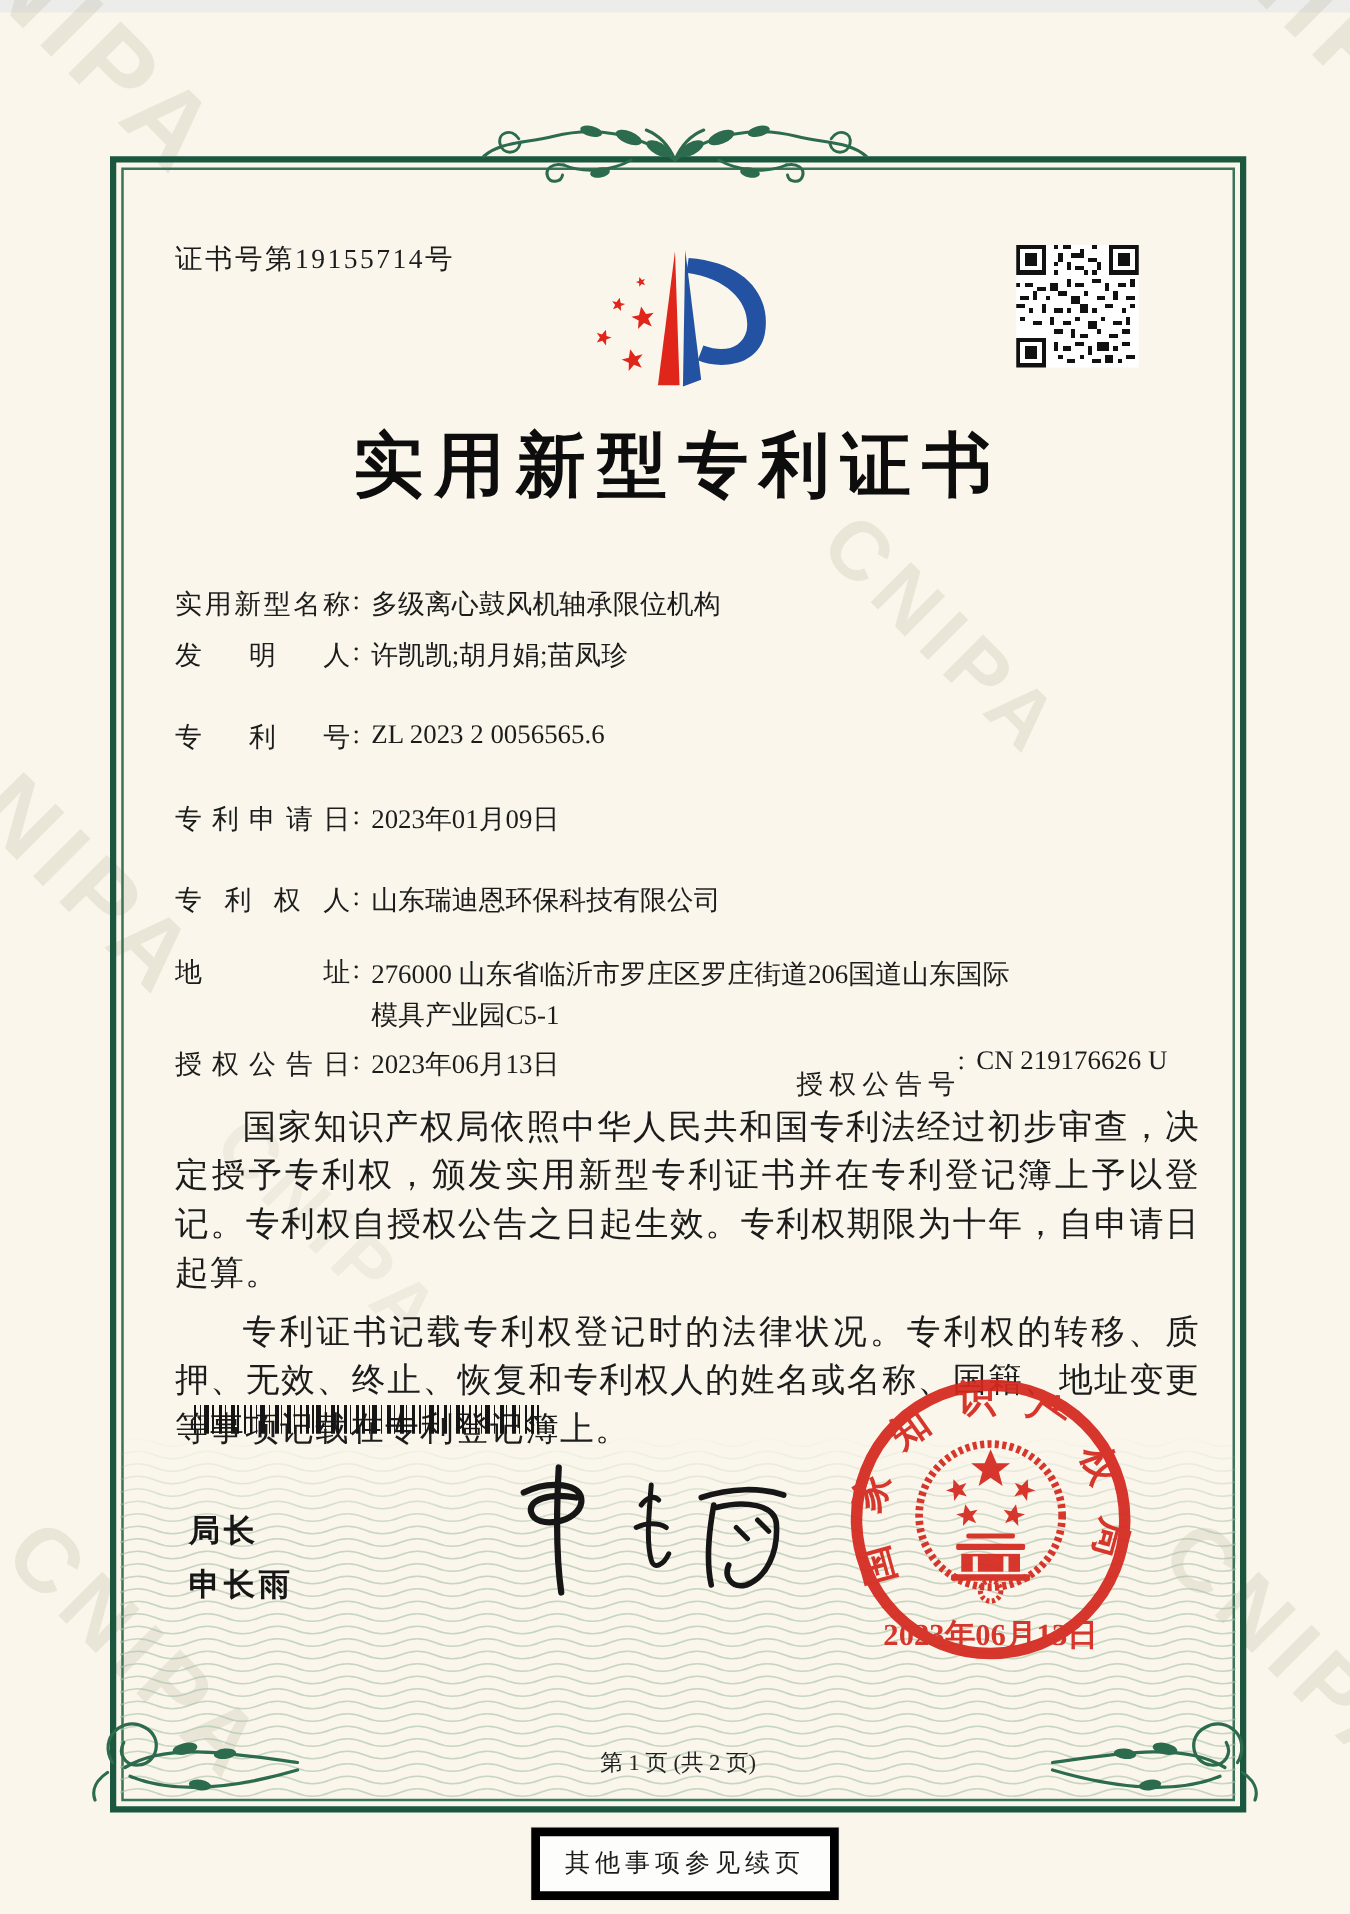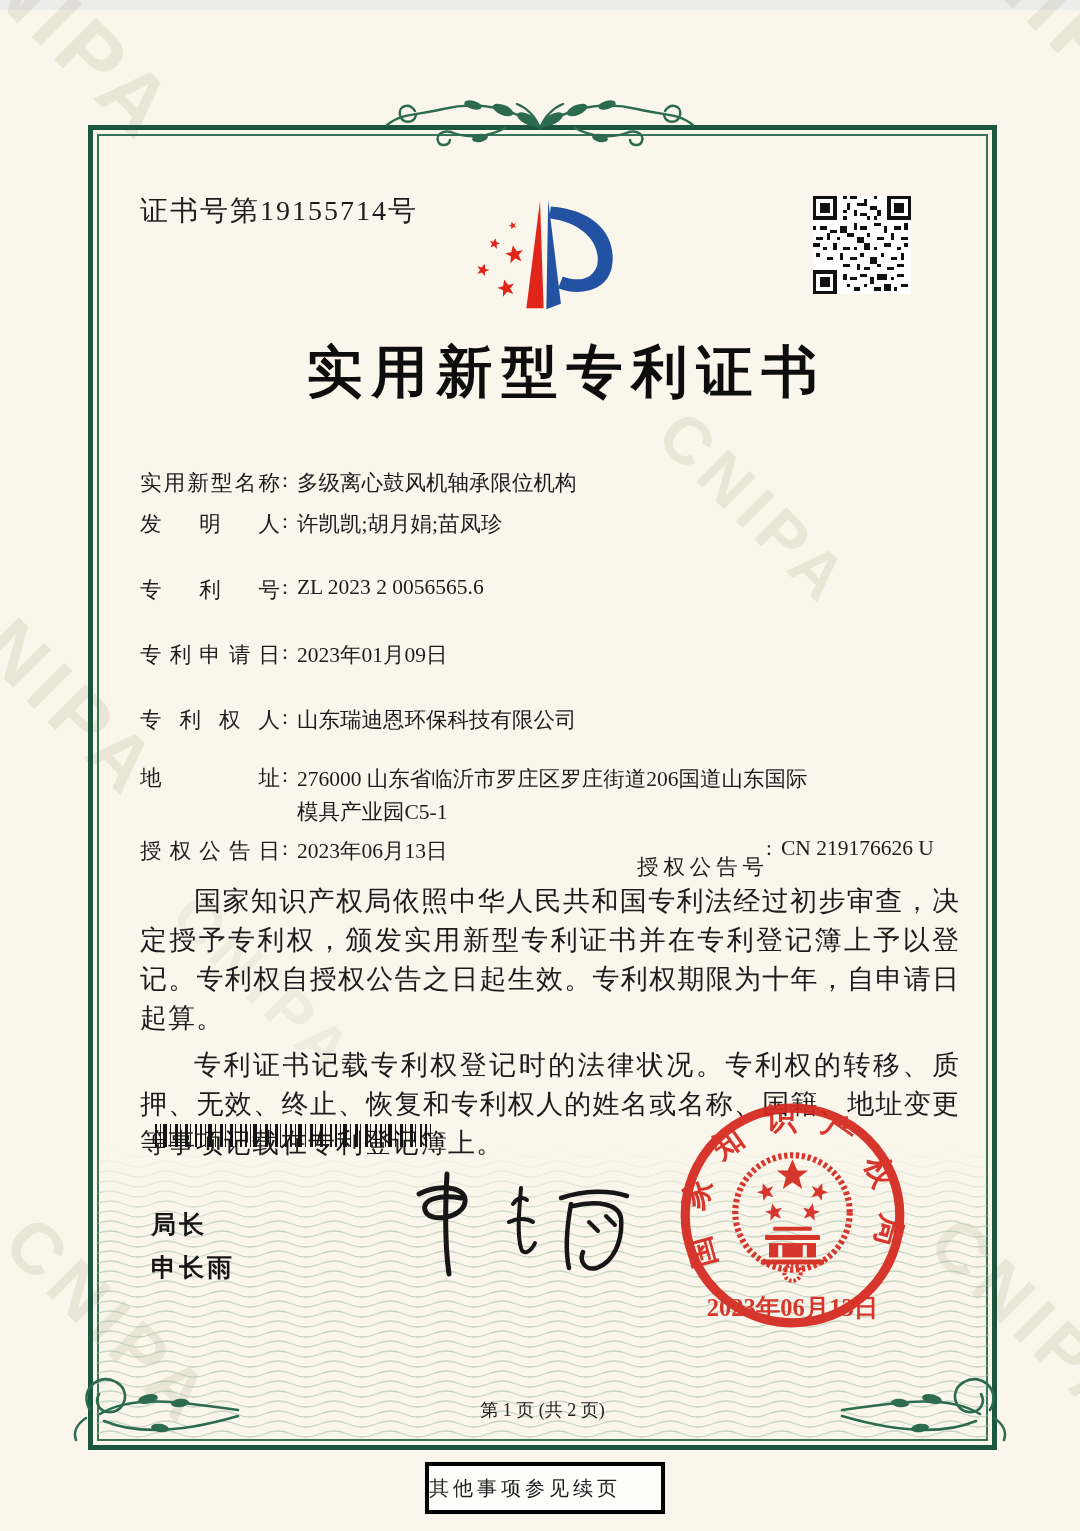--- a/index.html
+++ b/index.html
@@ -9,25 +9,25 @@
   
   .wm{position:absolute;font-family:"Liberation Sans",sans-serif;font-weight:bold;
       color:rgba(150,140,115,0.16);letter-spacing:8px;transform:rotate(45deg);user-select:none;}
   
   .frame{position:absolute;left:88px;top:125px;width:899px;height:1315px;border:5px solid #1a573e;}
   .frame-inner{position:absolute;inset:4px;border:2px solid #3a7458;pointer-events:none;}
   
   .waves{position:absolute;left:3px;right:3px;top:1018px;bottom:7px;overflow:hidden;
          -webkit-mask-image:linear-gradient(to bottom,transparent,#000 80px);
          mask-image:linear-gradient(to bottom,transparent,#000 80px);}
-  .cert-no{position:absolute;left:47px;top:62px;font-size:28px;letter-spacing:2px;text-align:center;}
+  .cert-no{position:absolute;left:47px;top:62px;font-size:22px;letter-spacing:2px;text-align:center;}
   .logo{position:absolute;left:357px;top:58px;}
   .qr{position:absolute;left:720px;top:66px;}
   .title{position:absolute;left:0;top:205px;width:100%;text-align:center;
-         font-size:56px;font-weight:bold;letter-spacing:9px;color:#0d0d0d;padding-left:24px;}
+         font-size:56px;font-weight:bold;letter-spacing:9px;color:#0d0d0d;}
   .row{position:absolute;left:47px;font-size:21.5px;white-space:nowrap;}
   .lbl{display:inline-block;width:140px;text-align:justify;text-align-last:justify;vertical-align:top;}
   .colon{display:inline-block;margin:0 9px 0 2px;vertical-align:top;}
   .val{display:inline-block;vertical-align:top;}
   .addrlines{display:inline-block;vertical-align:top;white-space:normal;width:545px;line-height:33px;}
   .grant2{position:absolute;left:497px;top:0;}
   .lbl5{display:inline-block;width:127px;text-align:justify;text-align-last:justify;vertical-align:top;margin-top:16px;}
   .paras{position:absolute;left:47px;top:752px;width:820px;font-size:27px;line-height:39px;
          text-align:justify;letter-spacing:1px;}
   .paras p{margin:0 0 8px 0;text-indent:2em;}
@@ -41,21 +41,21 @@
       #151515 25px 26px, rgba(0,0,0,0) 26px 30px,
       #151515 30px 33px, rgba(0,0,0,0) 33px 35px,
       #151515 35px 36px, rgba(0,0,0,0) 36px 40px,
       #151515 40px 42px, rgba(0,0,0,0) 42px 45px);}
   .ju{position:absolute;left:47px;font-family:Liberation Serif, serif;font-weight:700;
       font-size:25px;color:#161616;letter-spacing:3px;margin-left:11px;}
   .sig{position:absolute;left:302px;top:1030px;}
   .seal{position:absolute;left:582px;top:968px;opacity:.93;}
   .pagenum{position:absolute;left:0;top:1268px;width:100%;text-align:center;font-size:18px;color:#222;}
   .contbox{position:absolute;left:425px;top:1462px;width:232px;height:44px;line-height:44px;
-           background:#fdfdfb;border:4px solid #000000;font-size:20px;
+           background:#fdfdfb;border:7px solid #000000;text-align:center;font-size:20px;
            letter-spacing:4px;color:#1c1c1c;box-shadow:0 0 0 1px rgba(0,0,0,0.03);}
   .orn{position:absolute;left:375px;top:86px;}
   .fl-left{position:absolute;left:56px;top:1374px;}
   .fl-right{position:absolute;left:839px;top:1374px;}
   svg{display:block;}
 </style>
 </head>
 <body>
 
 <div class="page">

